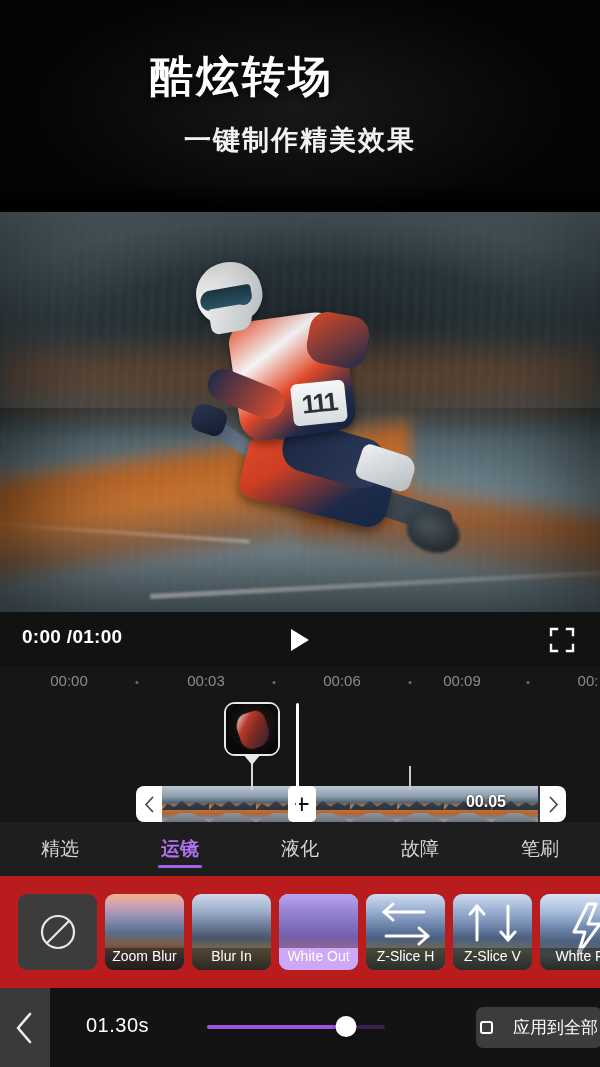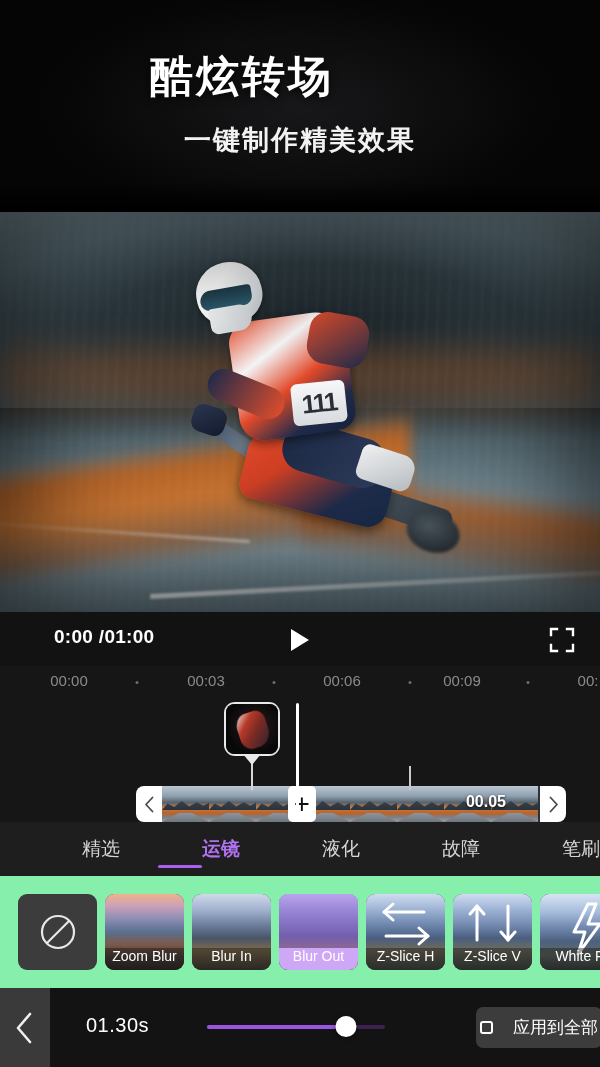--- a/index.html
+++ b/index.html
@@ -157,21 +157,21 @@
     background: radial-gradient(ellipse at 40% 40%, #4e5a62, #1c2328);
     filter: blur(1.6px); transform: rotate(18deg);
   }
 
   
   .ctrlbar {
     position: absolute; left:0; top:612px; width:600px; height:54px; background:#121212;
   }
   .time-label {
     position:absolute; left:22px; top:14px;
-    font: bold 19px "Liberation Sans", sans-serif; color:#fff; letter-spacing:.3px;margin-left:32px;
+    font: bold 19px "Liberation Sans", sans-serif; color:#fff; letter-spacing:.3px;
   }
   .play-btn {
     position:absolute; left:285px; top:15px; width:30px; height:26px; cursor:pointer;
   }
   .play-btn svg { display:block; }
   .fs-btn { position:absolute; left:548px; top:14px; width:28px; height:28px; cursor:pointer; }
 
   
   .timeline {
     position:absolute; left:0; top:666px; width:600px; height:156px; background:#161616;
@@ -254,32 +254,32 @@
     text-shadow: 0 1px 3px rgba(0,0,0,.85);
     padding-left: 44px;
   }
 
   
   .tabs {
     position:absolute; left:0; top:822px; width:600px; height:54px; background:#1e1e1e;
     display:flex; align-items:center;
   }
   .tab {
-    flex:1; text-align:right; font:19px "Liberation Sans", sans-serif; color:#d6d6d6;
+    flex:1; text-align:center; font:19px "Liberation Sans", sans-serif; color:#d6d6d6;
     position:relative; height:54px; line-height:54px; cursor:pointer;
   }
   .tab.active { color:#b072f0; font-weight:bold; }
   .tab.active::after {
     content:""; position:absolute; left:50%; transform:translateX(-50%);
     bottom:8px; width:44px; height:3px; border-radius:2px; background:#a861ef;
   }
 
   
   .effects {
-    position:absolute; left:0; top:876px; width:600px; height:112px; background:#86efac;
+    position:absolute; left:0; top:876px; width:600px; height:112px; background:#b91c1c;
     display:flex; align-items:center; gap:8px; padding:0 18px; overflow:hidden;
   }
   .eff {
     flex:0 0 auto; width:79px; height:76px; border-radius:9px; position:relative;
     overflow:hidden; background:#3a3a3a; cursor:pointer;
   }
   .eff.none { display:flex; align-items:center; justify-content:center; background:#3c3c3c; }
   .eff .img { position:absolute; inset:0; }
   .eff .lbl {
     position:absolute; left:0; right:0; bottom:0; height:22px; line-height:22px;
@@ -491,21 +491,21 @@
       <div class="lbl">Zoom Blur</div>
     </div>
 
     <div class="eff">
       <div class="img scene-b"></div>
       <div class="lbl">Blur In</div>
     </div>
 
     <div class="eff selected">
       <div class="img scene-c"></div>
-      <div class="lbl">Blur Out</div>
+      <div class="lbl">White Out</div>
     </div>
 
     <div class="eff">
       <div class="img scene-d"></div>
       <div class="glyph">
         <svg width="79" height="76" viewBox="0 0 79 76" aria-hidden="true">
           <g stroke="#ffffff" stroke-width="3" fill="none" stroke-linecap="round" stroke-linejoin="round">
             <line x1="58" y1="18" x2="18" y2="18"></line>
             <polyline points="27,10 18,18 27,26"></polyline>
             <line x1="20" y1="42" x2="62" y2="42"></line>

